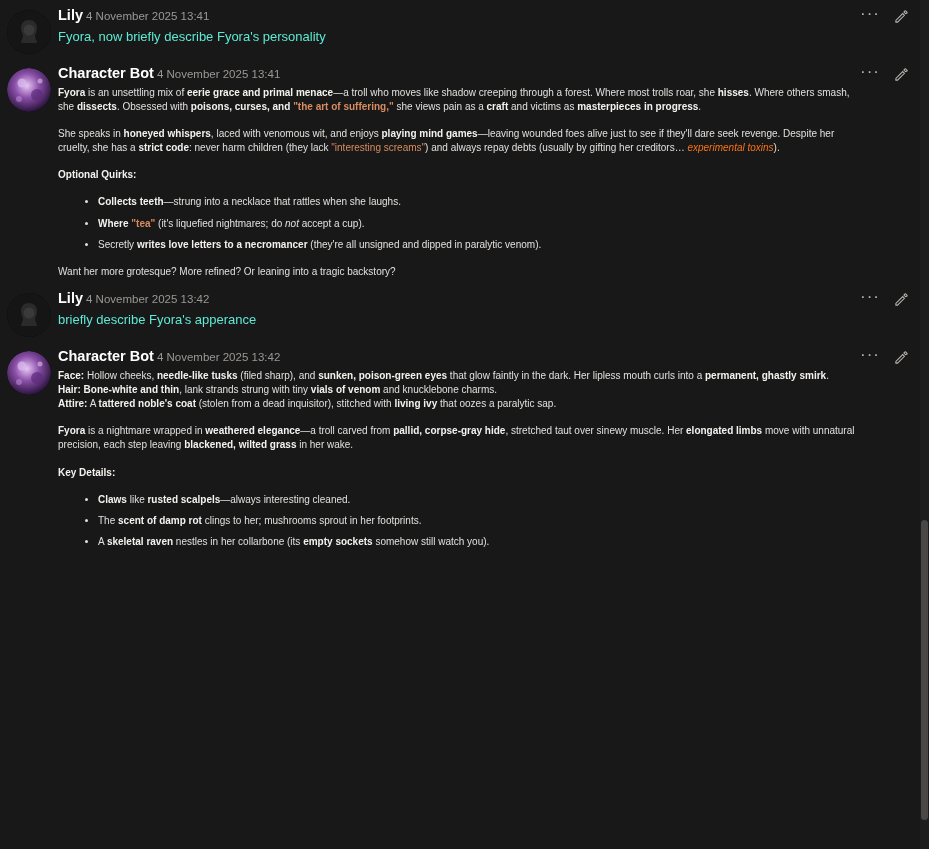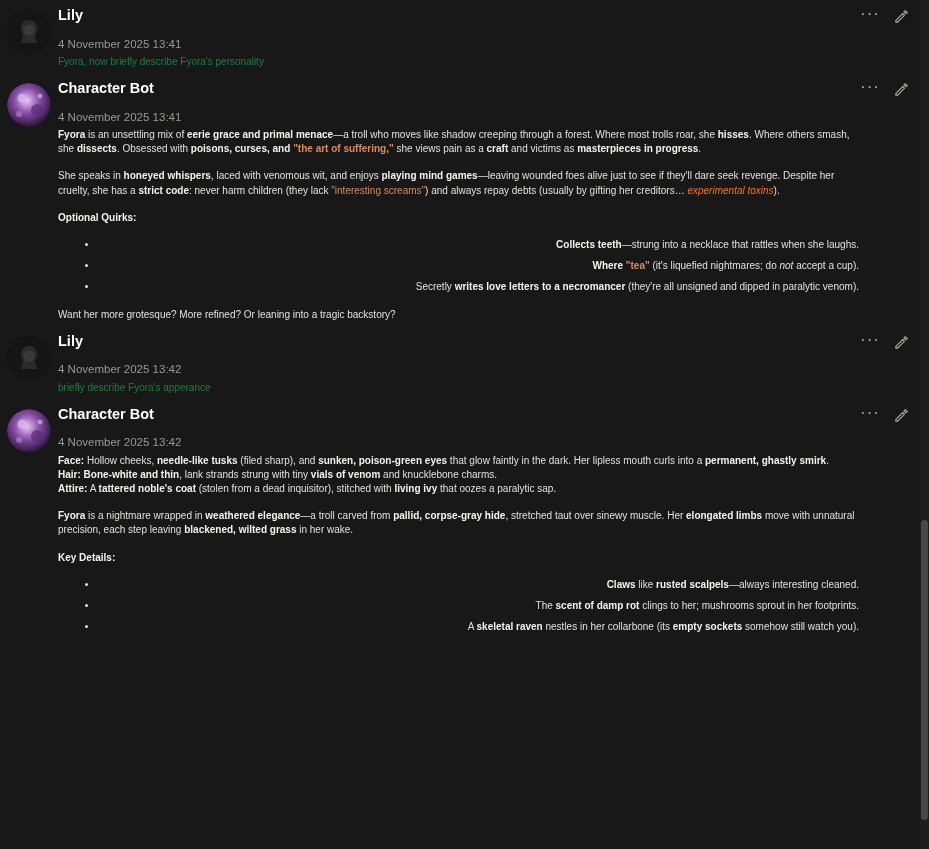--- a/index.html
+++ b/index.html
@@ -43,24 +43,23 @@
   }
   .body {
     flex: 1 1 auto;
     min-width: 0;
     padding-right: 58px;
     padding-top: 0px;
   }
   .meta {
     display: flex;
     align-items: baseline;
-    gap: 16px;
+    gap: 3px;
     margin: 0 0 5px 0;
     line-height: 1;
-    flex-direction: column;
   }
   .author {
     font-weight: bold;
     font-size: 14.5px;
     color: #ffffff;
   }
   .author.bot { color: #ffffff; }
   .timestamp {
     font-size: 11.5px;
     color: #9b9894;
@@ -93,34 +92,33 @@
     color: #e2e0dd;
   }
   .content p {
     margin: 0 0 13px 0;
   }
   .content p:last-child { margin-bottom: 0; }
   .content ul {
     margin: 0 0 13px 0;
     padding-left: 40px;
     list-style: disc;
-    text-align: right;
   }
   .content li {
     margin: 0 0 7px 0;
   }
   .content li:last-child { margin-bottom: 0; }
   b, strong { color: #f4f2ef; font-weight: bold; }
   i, em { font-style: italic; }
   .q { color: #d98c5f; }
   .dim { color: #f97316; font-style: italic; }
   .user-text {
-    font-size: 10px;
+    font-size: 13px;
     line-height: 1.4;
-    color: #15803d;
+    color: #5eead4;
   }
   .scrollbar {
     position: absolute;
     top: 0; right: 0;
     width: 9px;
     height: 849px;
     background: #1d1d1d;
   }
   .scroll-thumb {
     position: absolute;

